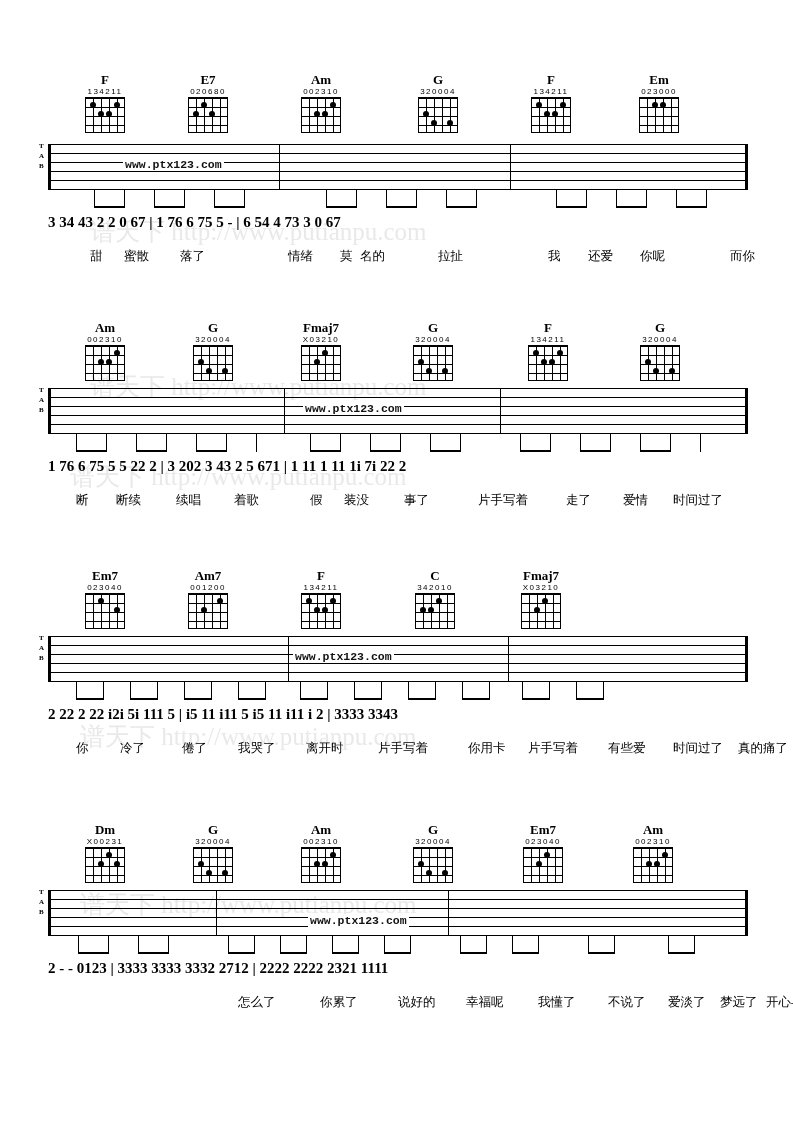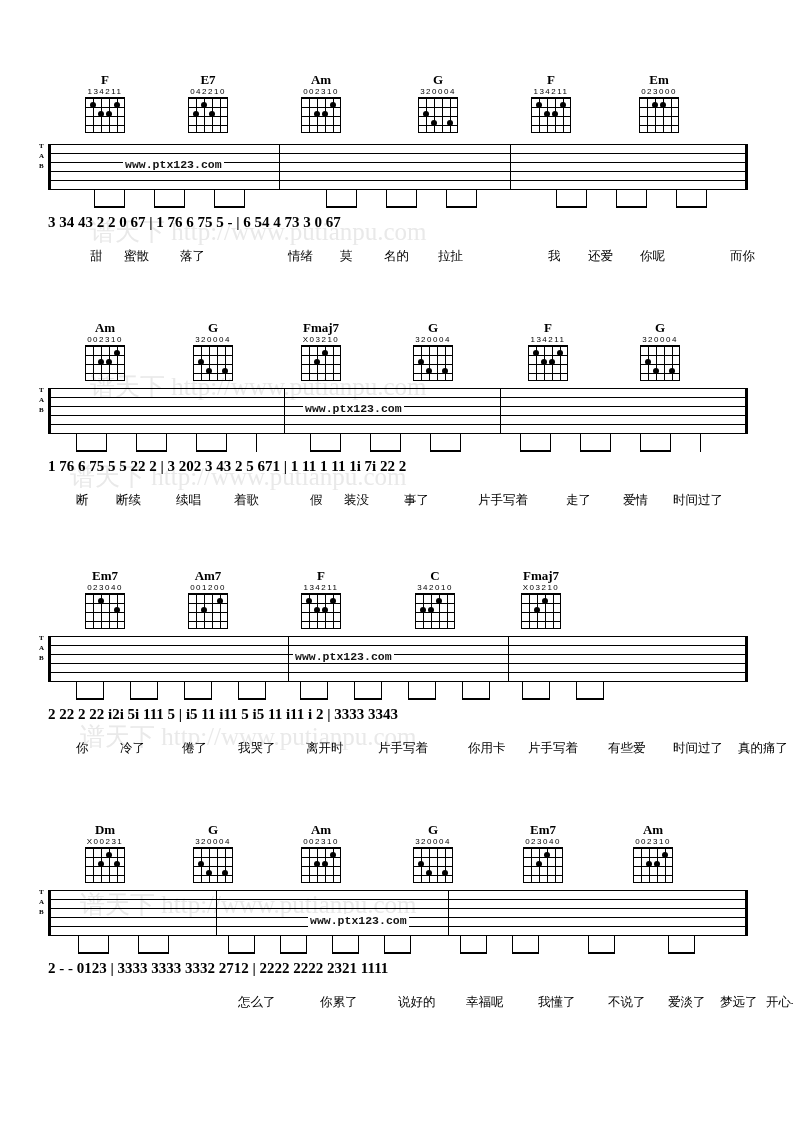--- a/index.html
+++ b/index.html
@@ -63,21 +63,21 @@
           <div class="h" style="top:17px"></div>
           <div class="h" style="top:26px"></div>
         <div class="dot" style="left:4px;top:3px"></div>
           <div class="dot" style="left:12px;top:12px"></div>
           <div class="dot" style="left:20px;top:12px"></div>
           <div class="dot" style="left:28px;top:3px"></div>
       </div>
     </div>
     <div class="chordbox" style="left:185px;top:0;">
       <div class="chordname">E7</div>
-      <div class="fingers">042210</div>
+      <div class="fingers">020680</div>
       <div class="grid">
         <div class="v" style="left:7px"></div>
           <div class="v" style="left:15px"></div>
           <div class="v" style="left:23px"></div>
           <div class="v" style="left:31px"></div>
         <div class="h" style="top:8px"></div>
           <div class="h" style="top:17px"></div>
           <div class="h" style="top:26px"></div>
         <div class="dot" style="left:12px;top:3px"></div>
           <div class="dot" style="left:20px;top:12px"></div>
@@ -197,21 +197,21 @@
     </div>
 
     <div class="numline" style="top:142px;">3 34 43 2 2      0 67 | 1 76 6 75 5      -  | 6 54 4 73 3      0 67</div>
 
     <div class="lyricline" style="top:176px;">
       <span class="ly" style="left:42px">甜</span>
       <span class="ly" style="left:76px">蜜散</span>
       <span class="ly" style="left:132px">落了</span>
       <span class="ly" style="left:240px">情绪</span>
       <span class="ly" style="left:292px">莫</span>
-      <span class="ly" style="left:336px">名的</span>
+      <span class="ly" style="left:312px">名的</span>
       <span class="ly" style="left:390px">拉扯</span>
       <span class="ly" style="left:500px">我</span>
       <span class="ly" style="left:540px">还爱</span>
       <span class="ly" style="left:592px">你呢</span>
       <span class="ly" style="left:682px">而你</span>
     </div>
   </div>
 
   <div class="system" style="top:320px;">
 

